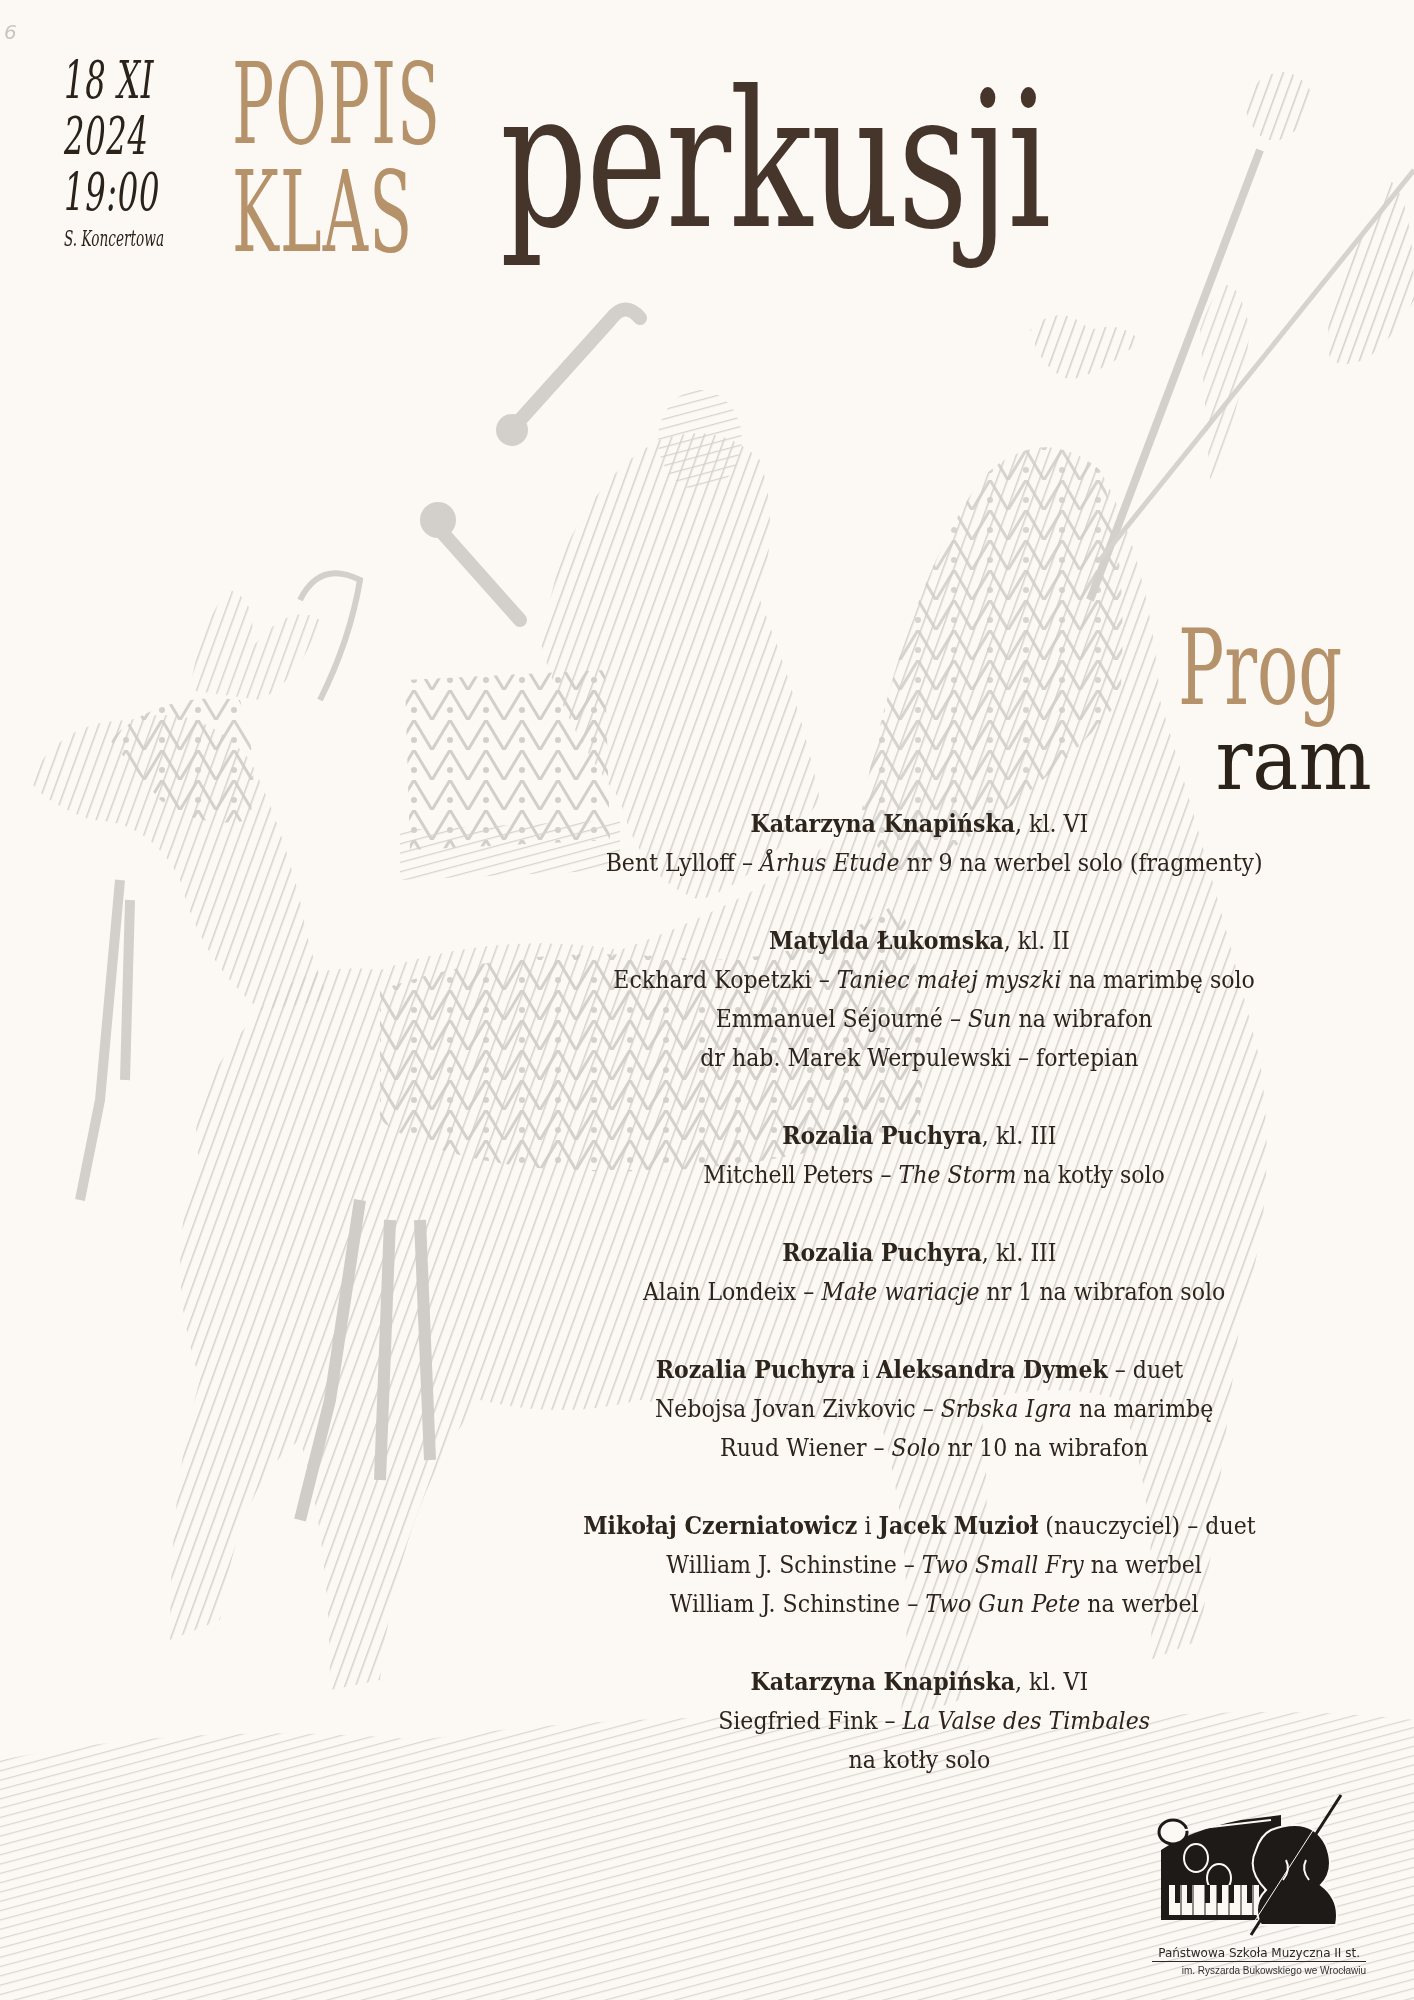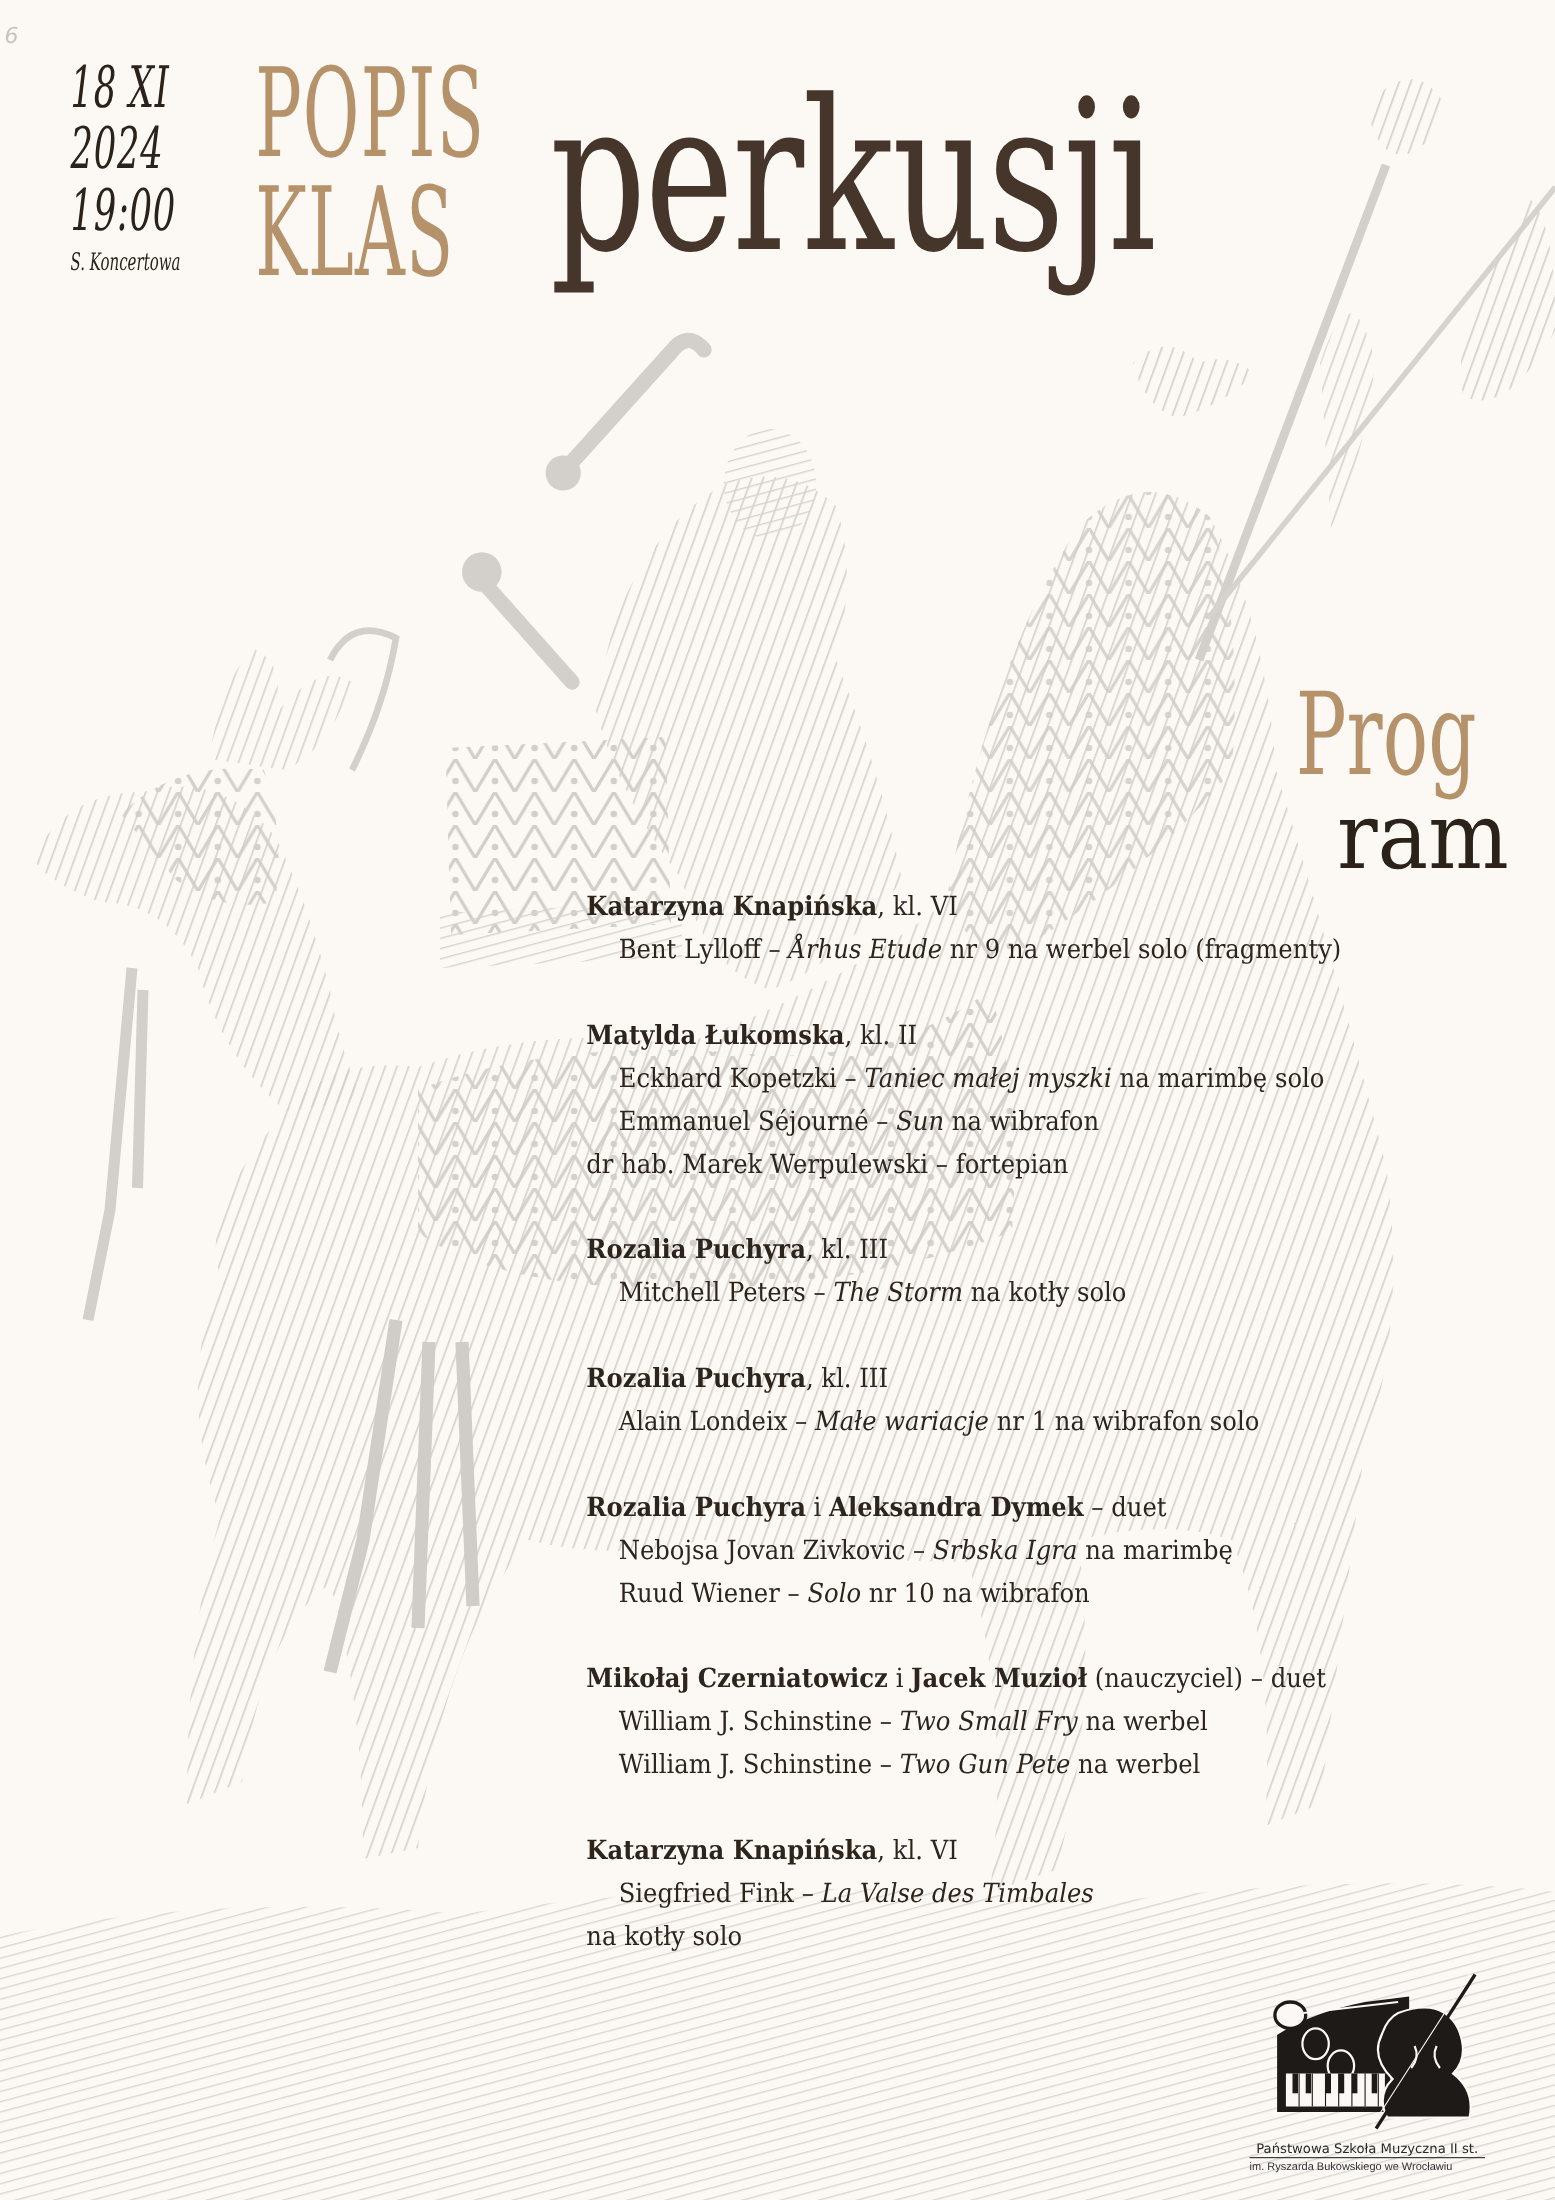--- a/index.html
+++ b/index.html
@@ -45,31 +45,31 @@
   .program-heading { left: 1154px; top: 618px; text-align: center; margin-left: 24px; }
   .program-top {
     color: #b6926a; font-family: "DejaVu Serif", serif; font-size: 104px; line-height: 100px;
     transform: scaleX(0.66); transform-origin: left center; white-space: nowrap;
   }
   .program-bottom {
     color: #2b2219; font-family: "DejaVu Serif", serif; font-size: 84px; line-height: 84px;
     margin-left: 2px; transform: scaleX(0.92); transform-origin: left center; white-space: nowrap;
   }
 
-  .program-list { left: 533px; top: 804px; width: 840px; }
+  .program-list { left: 533px; top: 804px; width: 840px; text-align: center; }
   .entry { margin-bottom: 38px; }
   .performer, .piece, .accompanist, .continuation {
     font-family: "DejaVu Serif", serif; font-size: 24px; line-height: 39px; white-space: nowrap;
     transform: scaleX(0.92); transform-origin: left center;
   }
   .piece { padding-left: 32px; }
   .performer b { font-weight: bold; }
   .piece i { font-style: italic; }
 
-  .logo { left: 1136px; top: 1790px; width: 230px; text-align: left; }
+  .logo { left: 1136px; top: 1790px; width: 230px; text-align: right; }
   .logo svg { display: block; margin: 0 auto; }
   .logo-school {
     font-family: "DejaVu Sans", sans-serif; font-size: 12px; color: #2a2a2a;
     border-bottom: 1px solid #2a2a2a; display: inline-block; padding: 0 6px 1px;
     white-space: nowrap; margin-top: 6px;
   }
   .logo-patron {
     font-family: Liberation Sans, sans-serif; font-size: 10px; color: #333; margin-top: 3px; white-space: nowrap;
   }
 </style>

